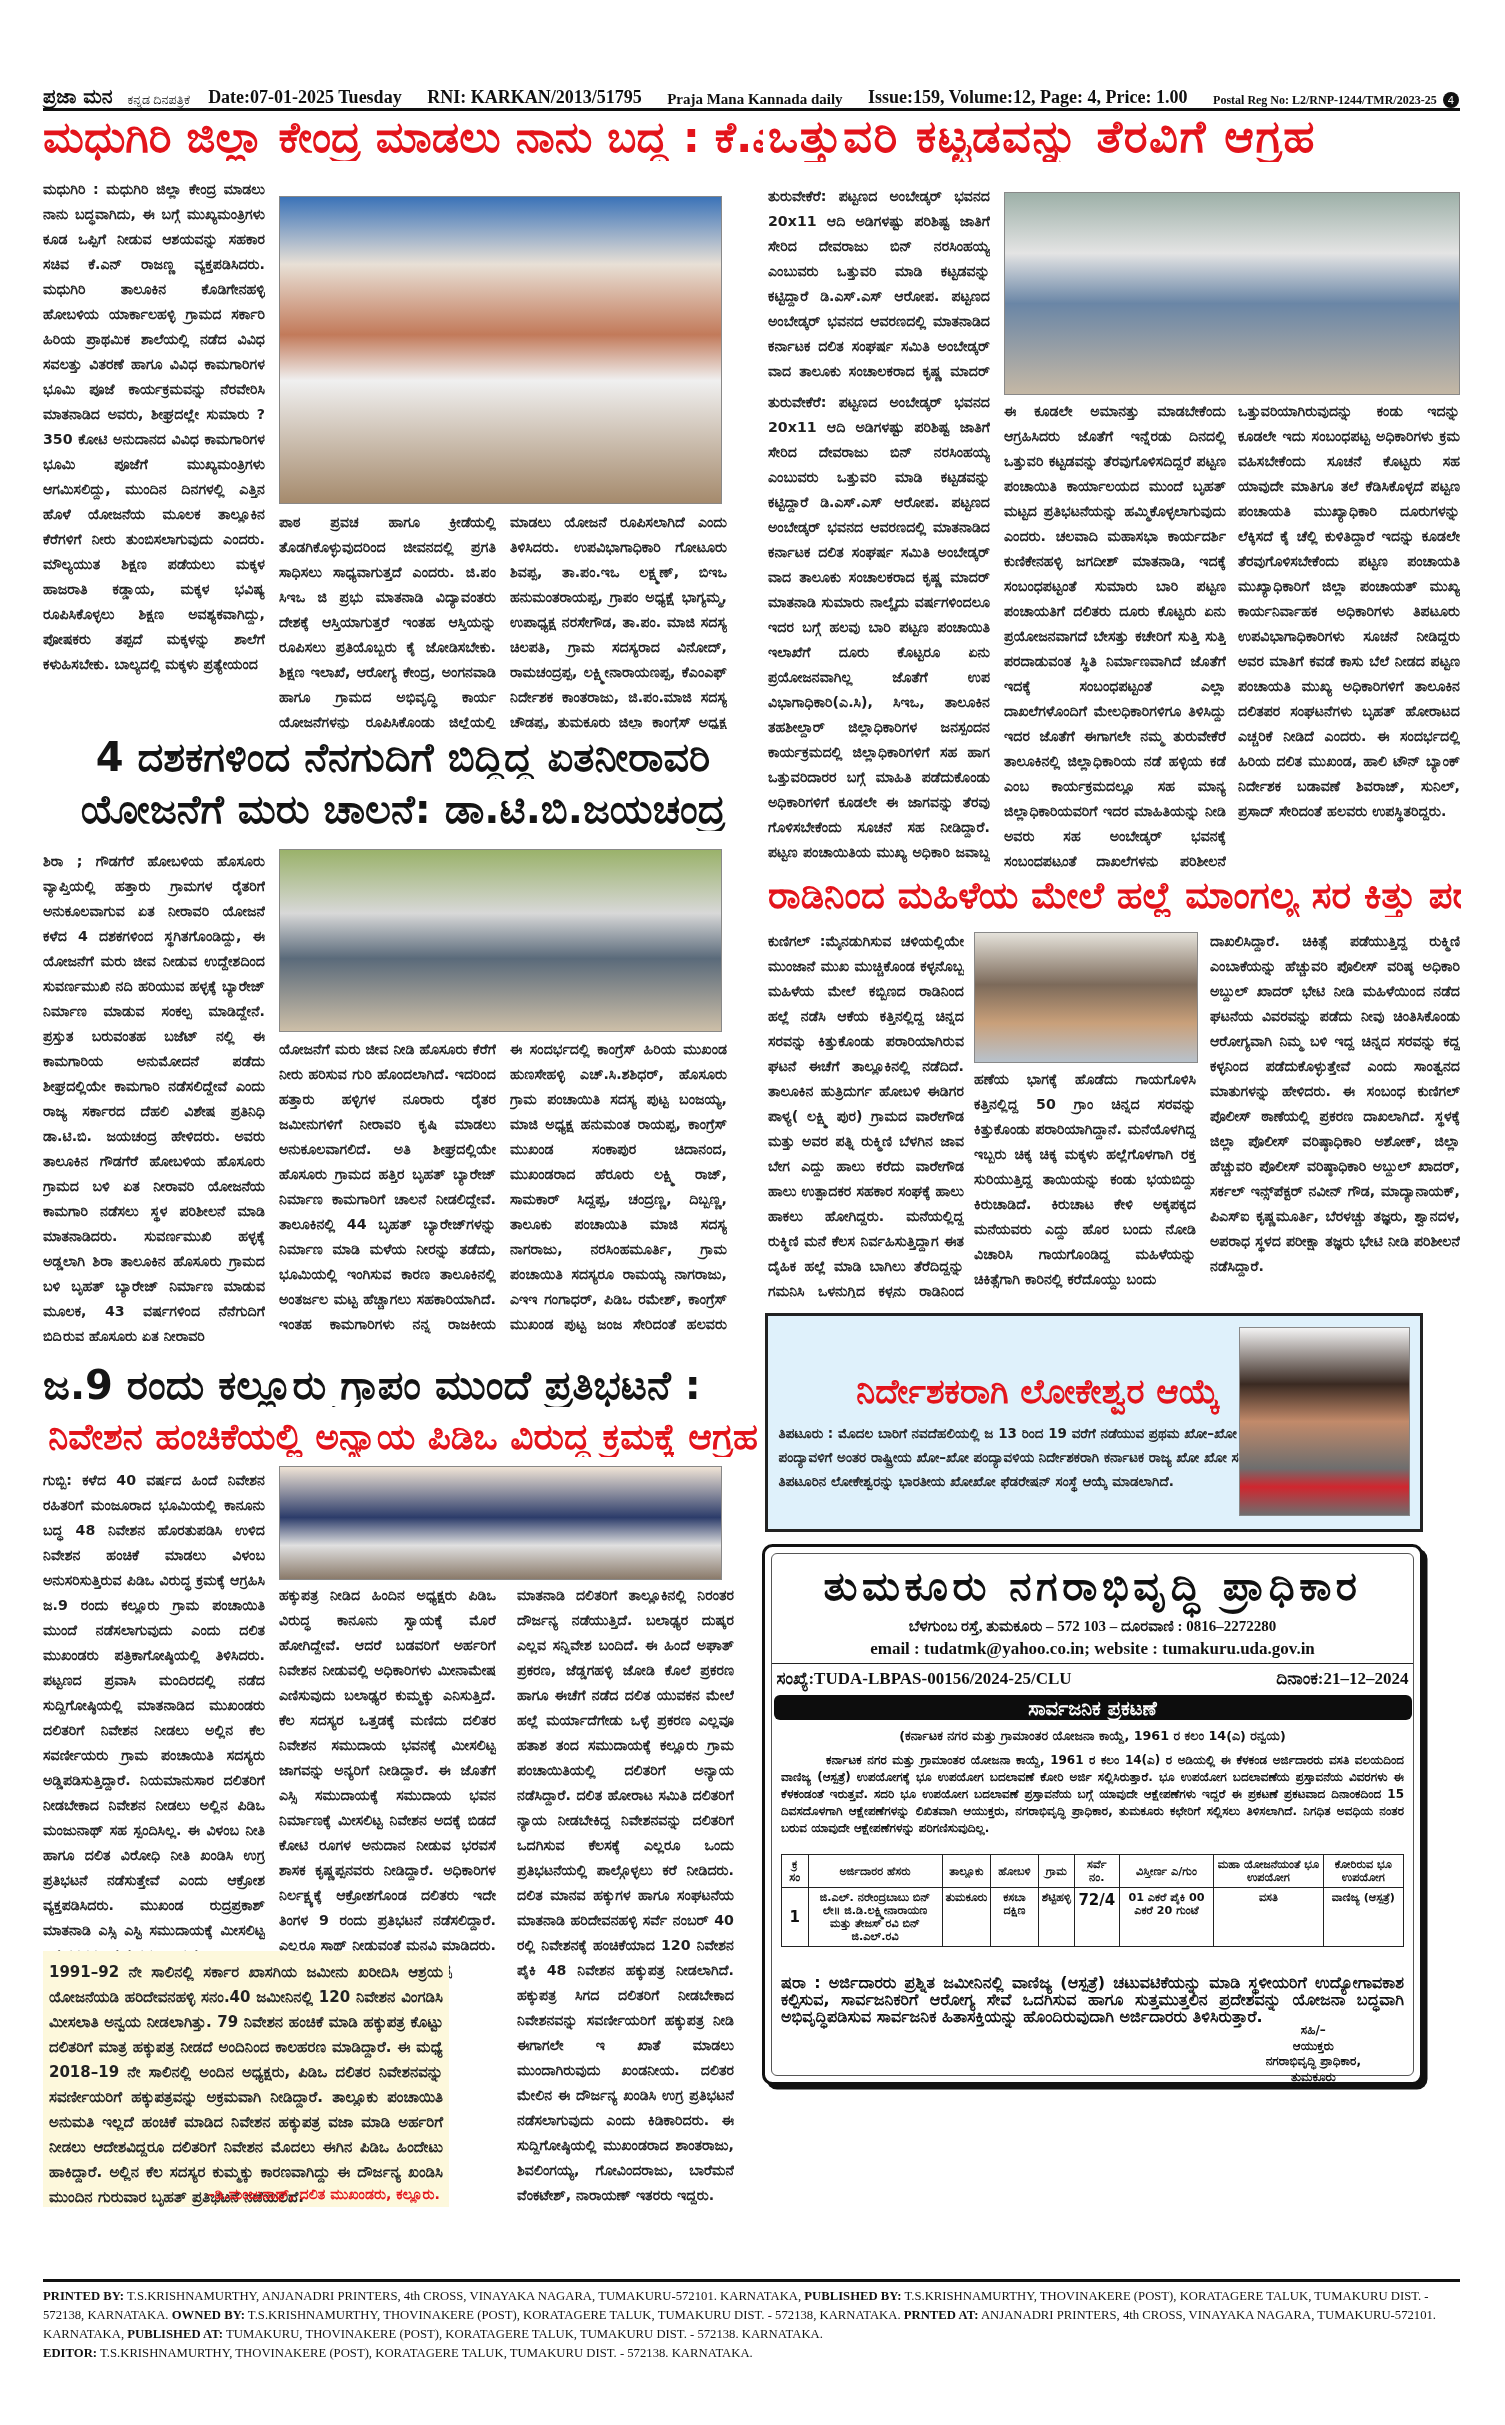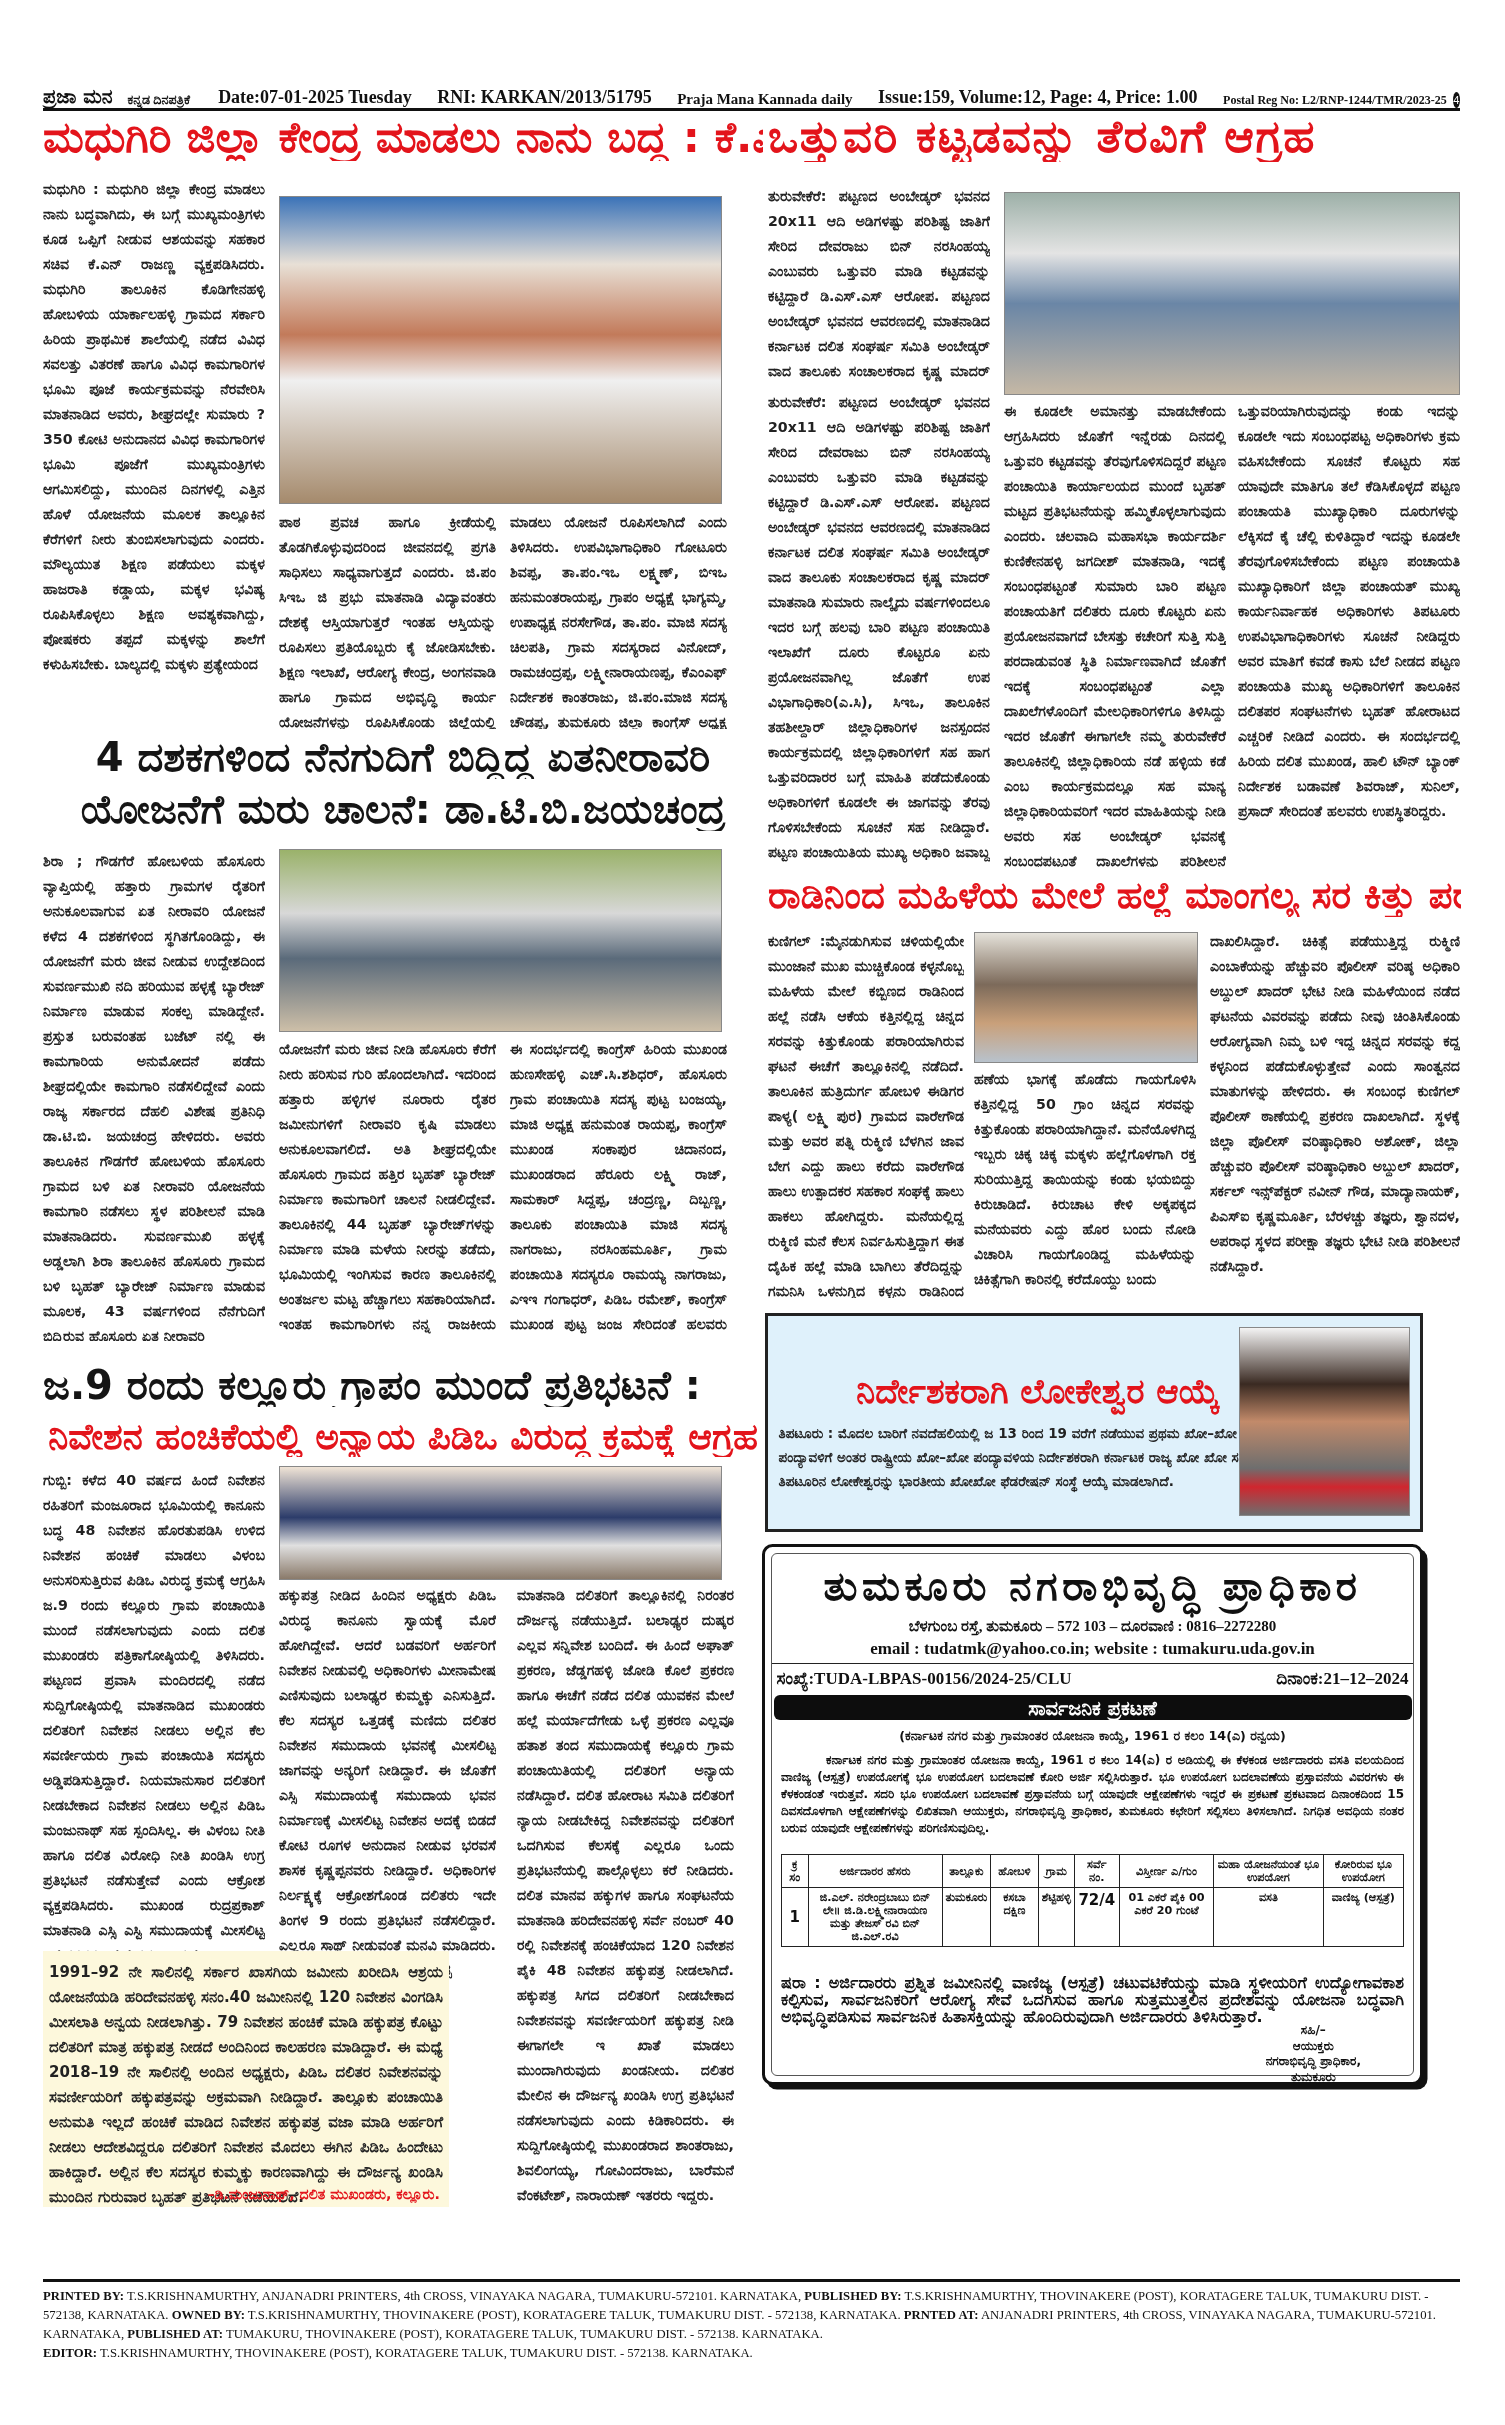--- a/index.html
+++ b/index.html
@@ -1,20 +1,20 @@
 <!DOCTYPE html>
 <html style="font-size:12px"><head>
 <meta charset="utf-8">
 <style>
   html,body{margin:0;padding:0;background:#fff;}
   body{width:1505px;height:2426px;position:relative;overflow:hidden;font-family:"DejaVu Sans",sans-serif;color:#111;}
   .abs{position:absolute;}
   .masthead{left:43px;top:78px;width:1417px;height:30px;border-bottom:3.7px solid #111;display:flex;align-items:flex-end;white-space:nowrap;font-family:"Liberation Serif",serif;}
   .mh-logo{font-family:"DejaVu Sans",sans-serif;font-weight:bold;font-size:19.5px;margin-right:15px;}
-  .mh-tag{font-size:12.7px;font-weight:bold;margin-right:28px;}
+  .mh-tag{font-size:12.7px;font-weight:normal;margin-right:18px;}
   .mh-item{font-size:18px;font-weight:bold;margin-right:25.5px;}
   .mh-small{font-size:12px;font-weight:bold;margin-right:6px;}
   .mh-page{display:inline-block;width:16.5px;height:16.5px;border-radius:50%;background:#111;color:#fff;font-size:11.2px;text-align:center;line-height:16.5px;font-family:"Liberation Sans",sans-serif;}
   .hl{font-weight:bold;white-space:nowrap;overflow:hidden;line-height:1.1;}
   .red{color:#e3141b;}
   .black{color:#151515;}
   .col{font-size:14.2px;line-height:25px;text-align:justify;font-weight:bold;color:#222;overflow:hidden;}
   .photo{background:linear-gradient(135deg,#8fa6b8 0%,#d8c9b5 35%,#7a6e63 60%,#c9b8a2 100%);border:0.7px solid #888;}
   .photo.p1{background:linear-gradient(180deg,#3b73b8 0%,#e8e0d6 22%,#c27a5a 45%,#f0f0f0 60%,#a58a6c 100%);}
   .photo.p2{background:linear-gradient(180deg,#9db0a8 0%,#e4e4e4 30%,#6a86a6 55%,#c5b8a5 100%);}

